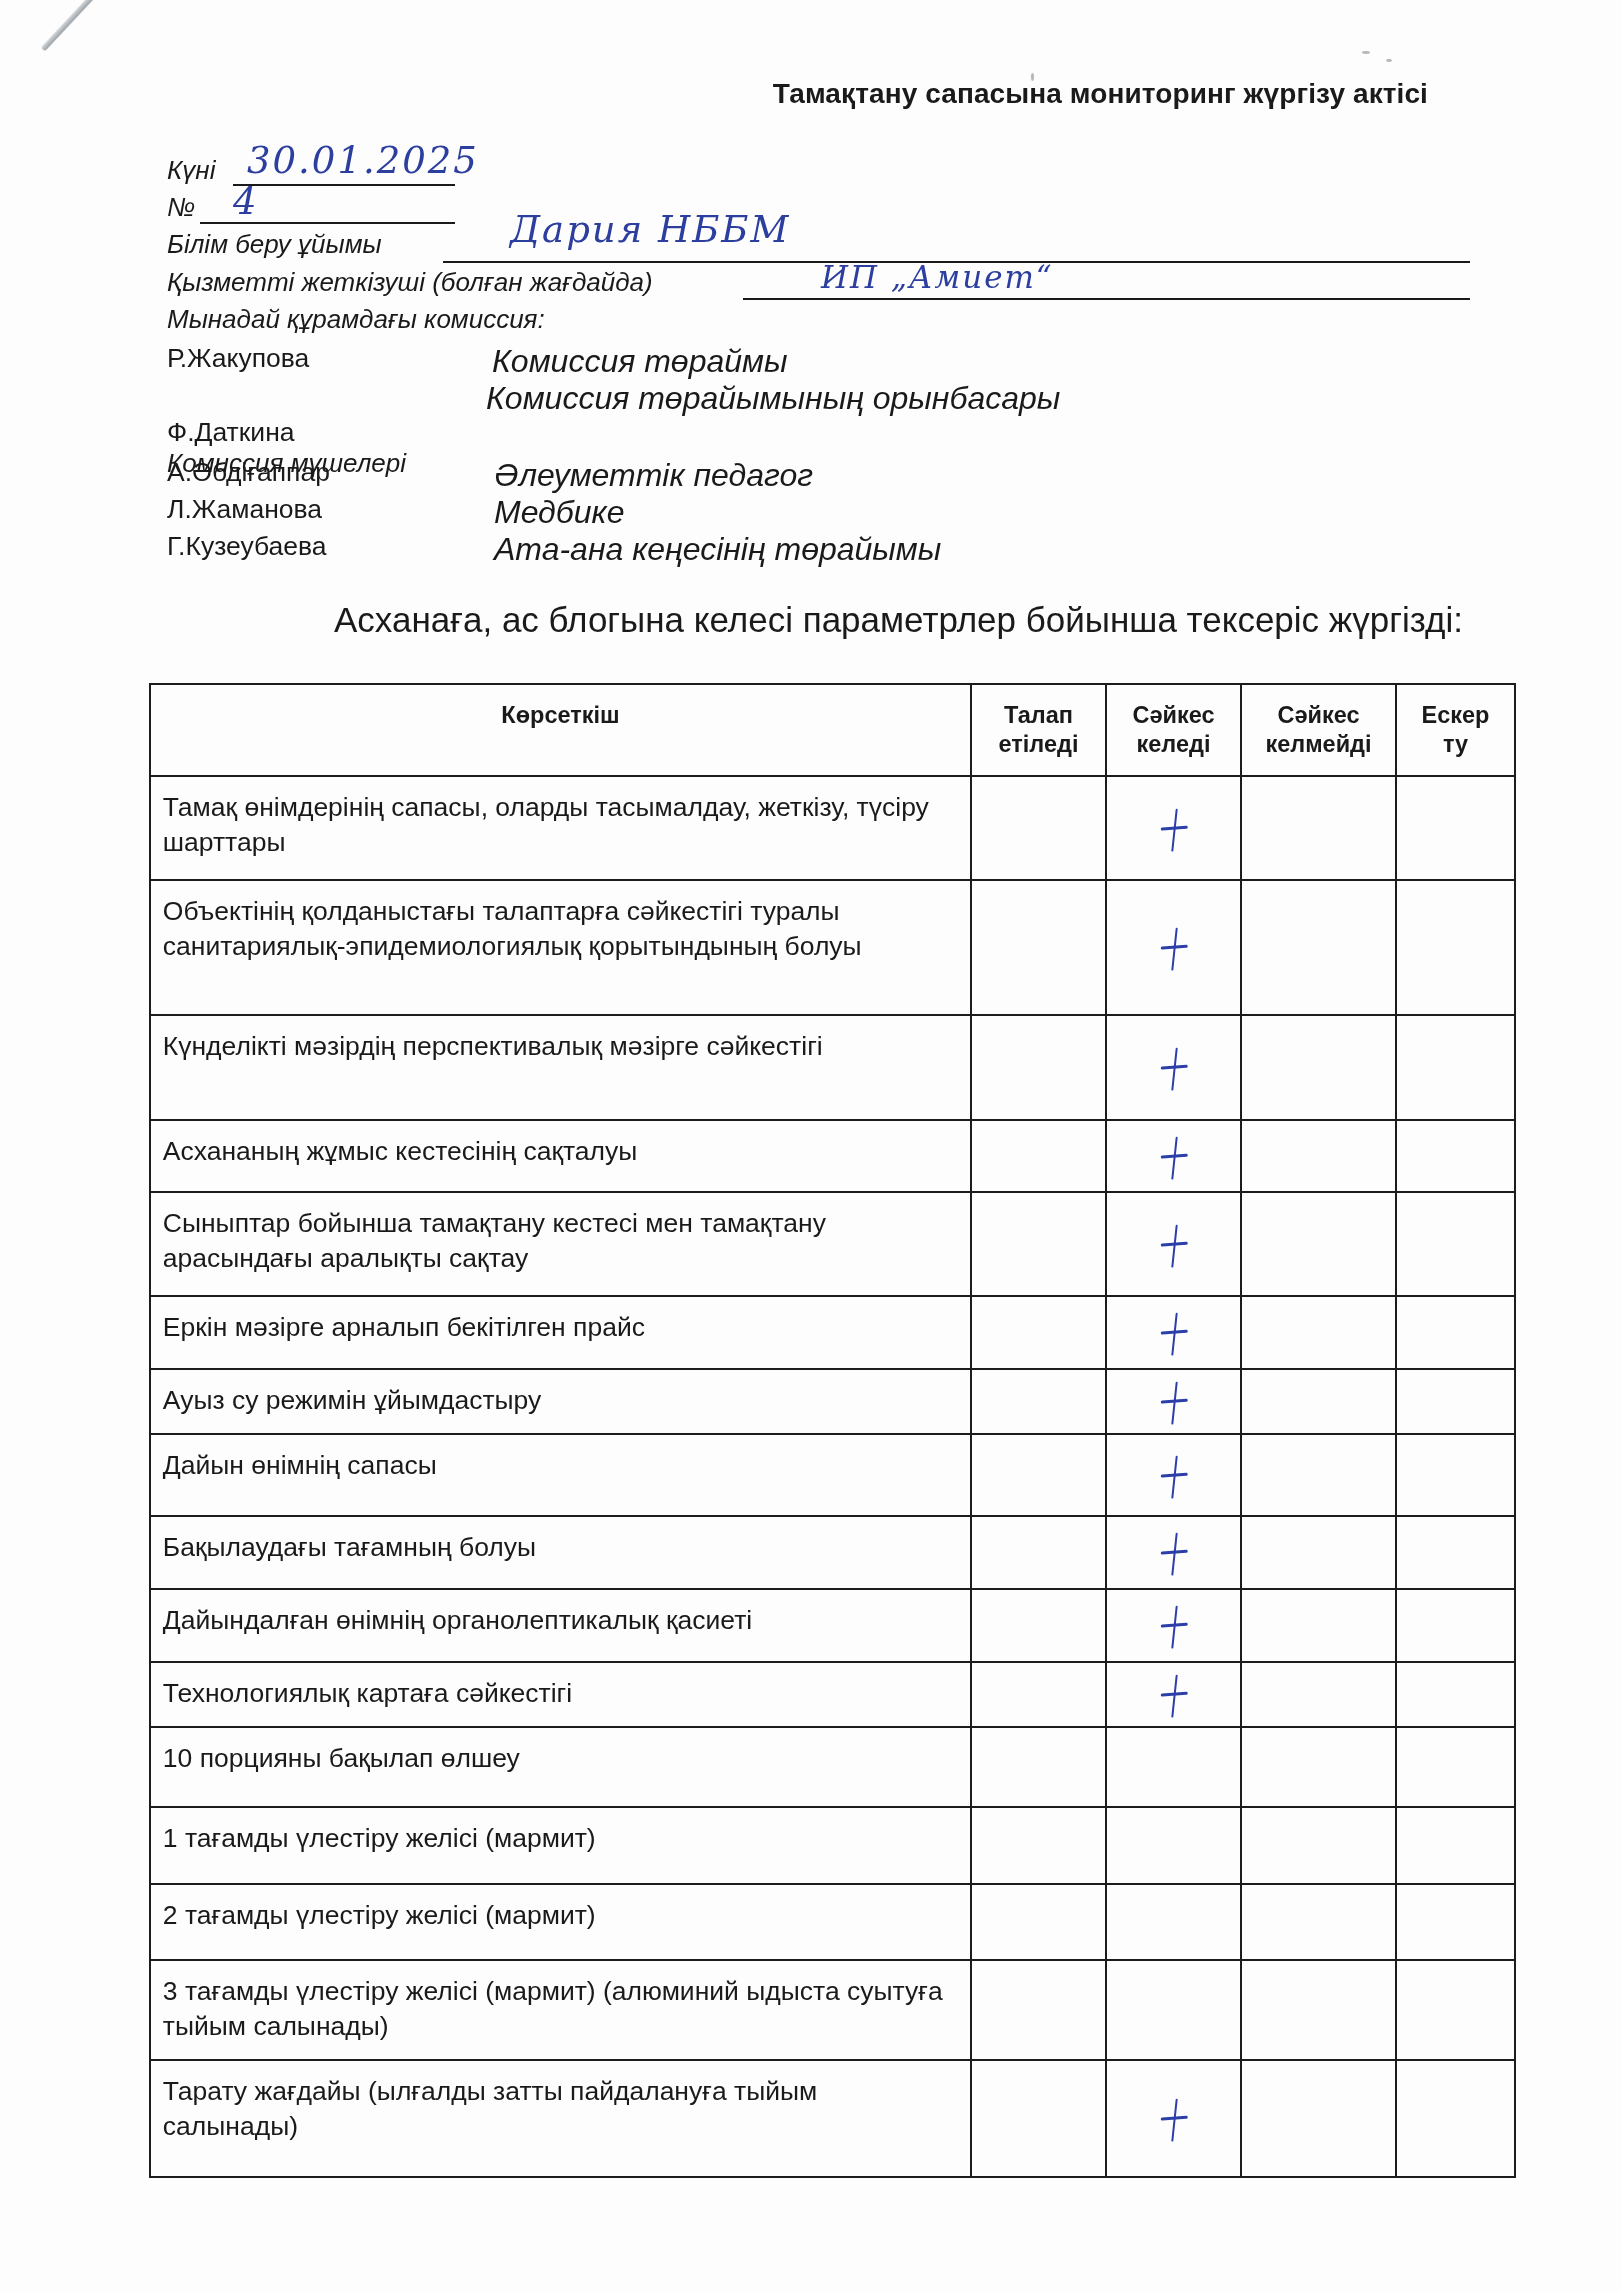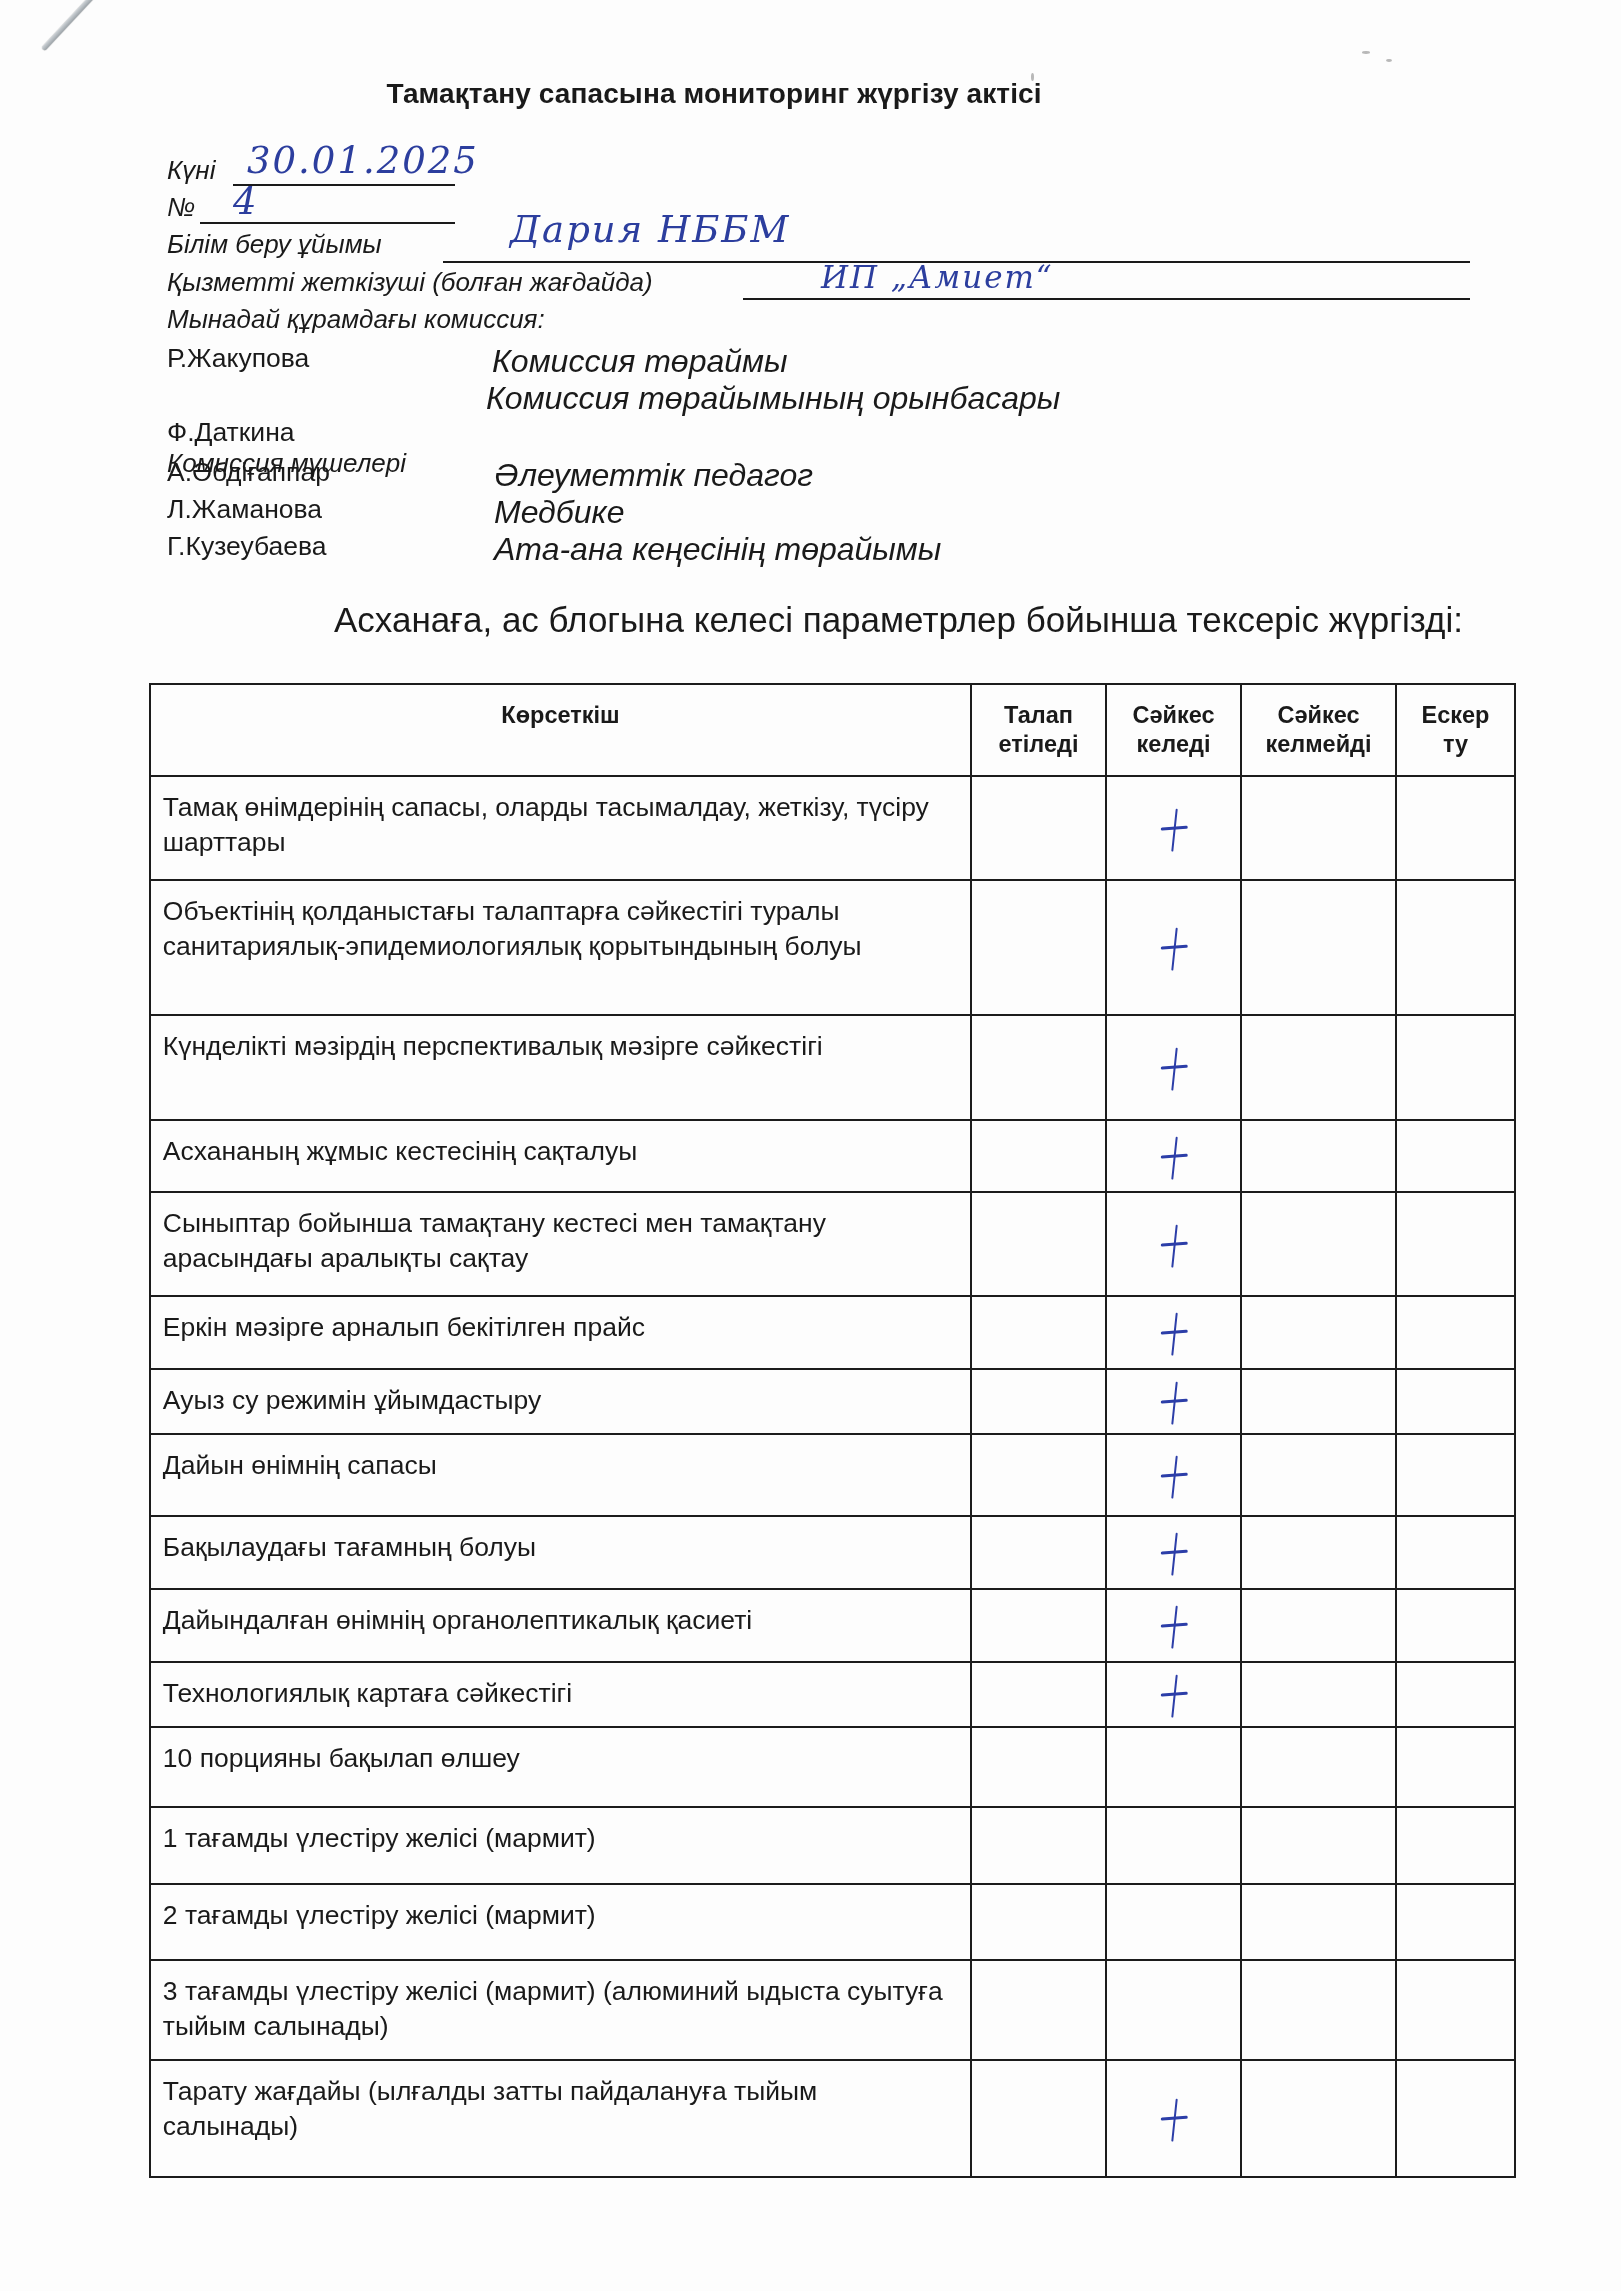--- a/index.html
+++ b/index.html
@@ -7,21 +7,21 @@
     width: 1621px; height: 2292px; background: #fdfdfd; position: relative; overflow: hidden;
     font-family: "Liberation Sans", "DejaVu Sans", sans-serif; color: #1a1a1a;
   }
   .staple {
     position: absolute; left: 43px; top: 47px; width: 78px; height: 4.9px;
     background: linear-gradient(#cfd4d8, #9aa1a6); border-radius: 2.9px; transform: rotate(-47deg);
     transform-origin: left center; box-shadow: 0 0 1px #888;
   }
   .speck { position: absolute; background: #b8b8b8; border-radius: 50%; }
   .title {
-    position: absolute; top: 78px; left: 0; width: 1428px; text-align: center;
+    position: absolute; top: 78px; left: 0; width: 1428px; text-align: right;
     font-weight: bold; font-size: 28px; letter-spacing: 0.1px;
   }
   .line { position: absolute; font-size: 26px; line-height: 31px; white-space: nowrap; font-style: italic; }
   .uline { position: absolute; height: 2px; background: #1a1a1a; }
   .hw {
     position: absolute; font-family: "DejaVu Serif", serif; font-style: italic; color: #2c3e9e;
     font-size: 37px; white-space: nowrap; letter-spacing: 2px;
   }
   .member-name { position: absolute; left: 167px; font-size: 26.5px; }
   .member-role { position: absolute; font-size: 32px; font-style: italic; }

